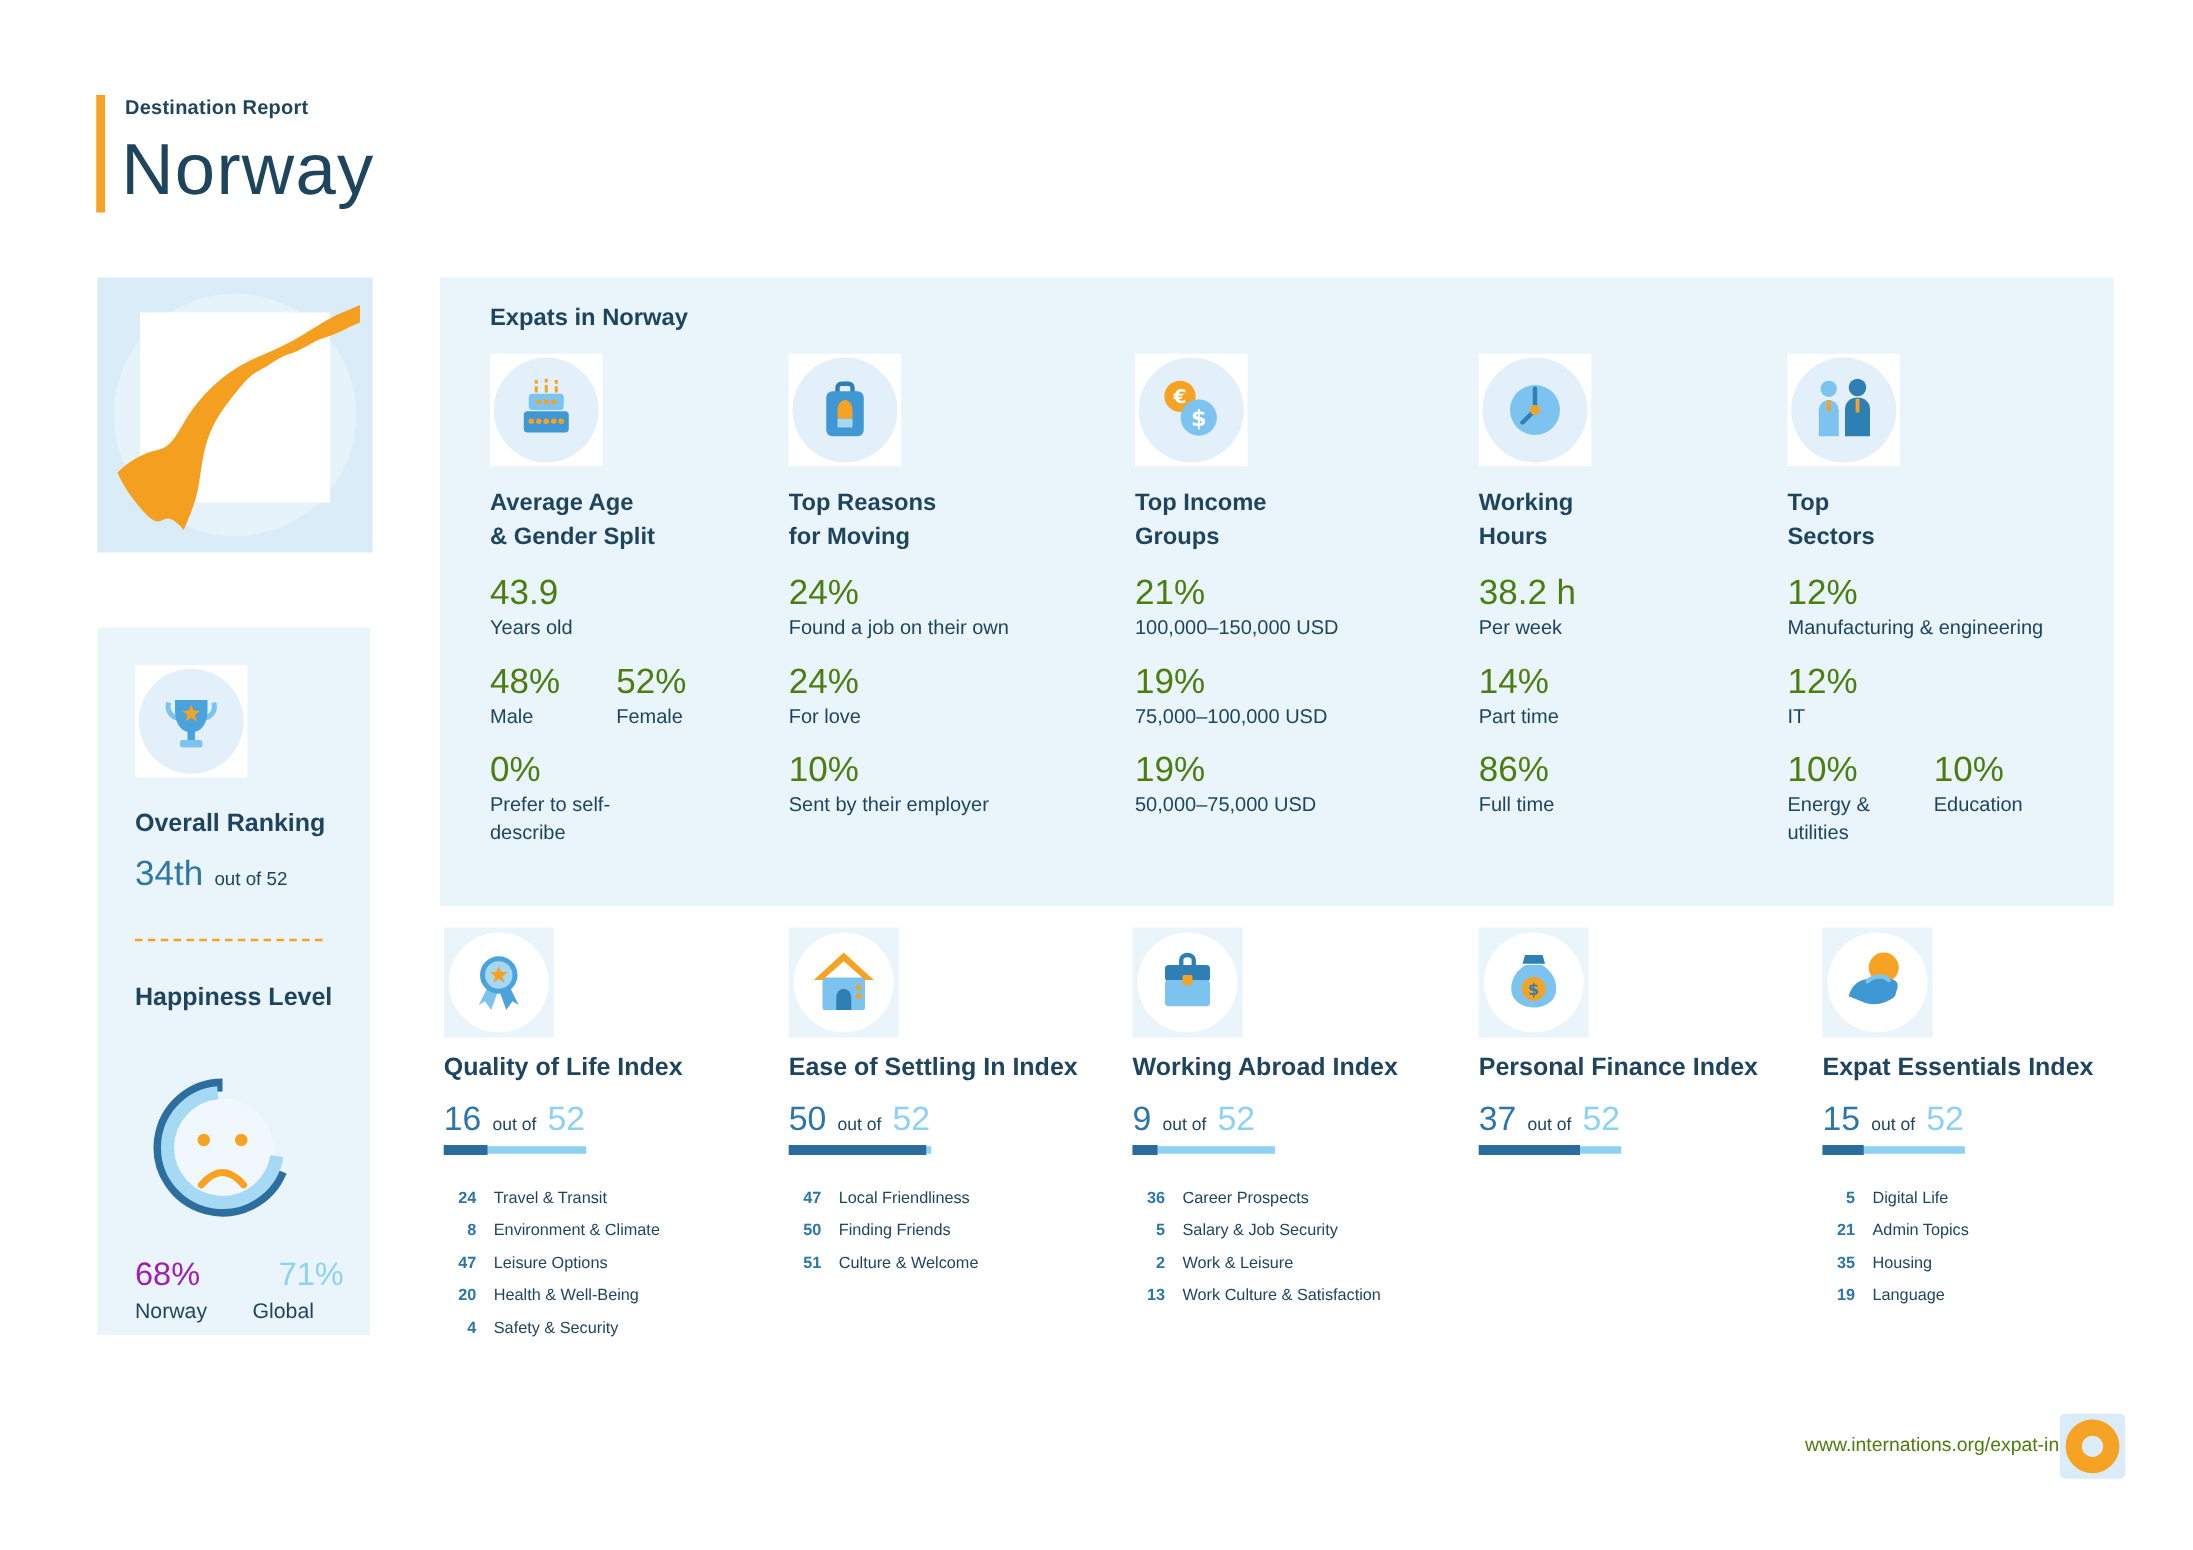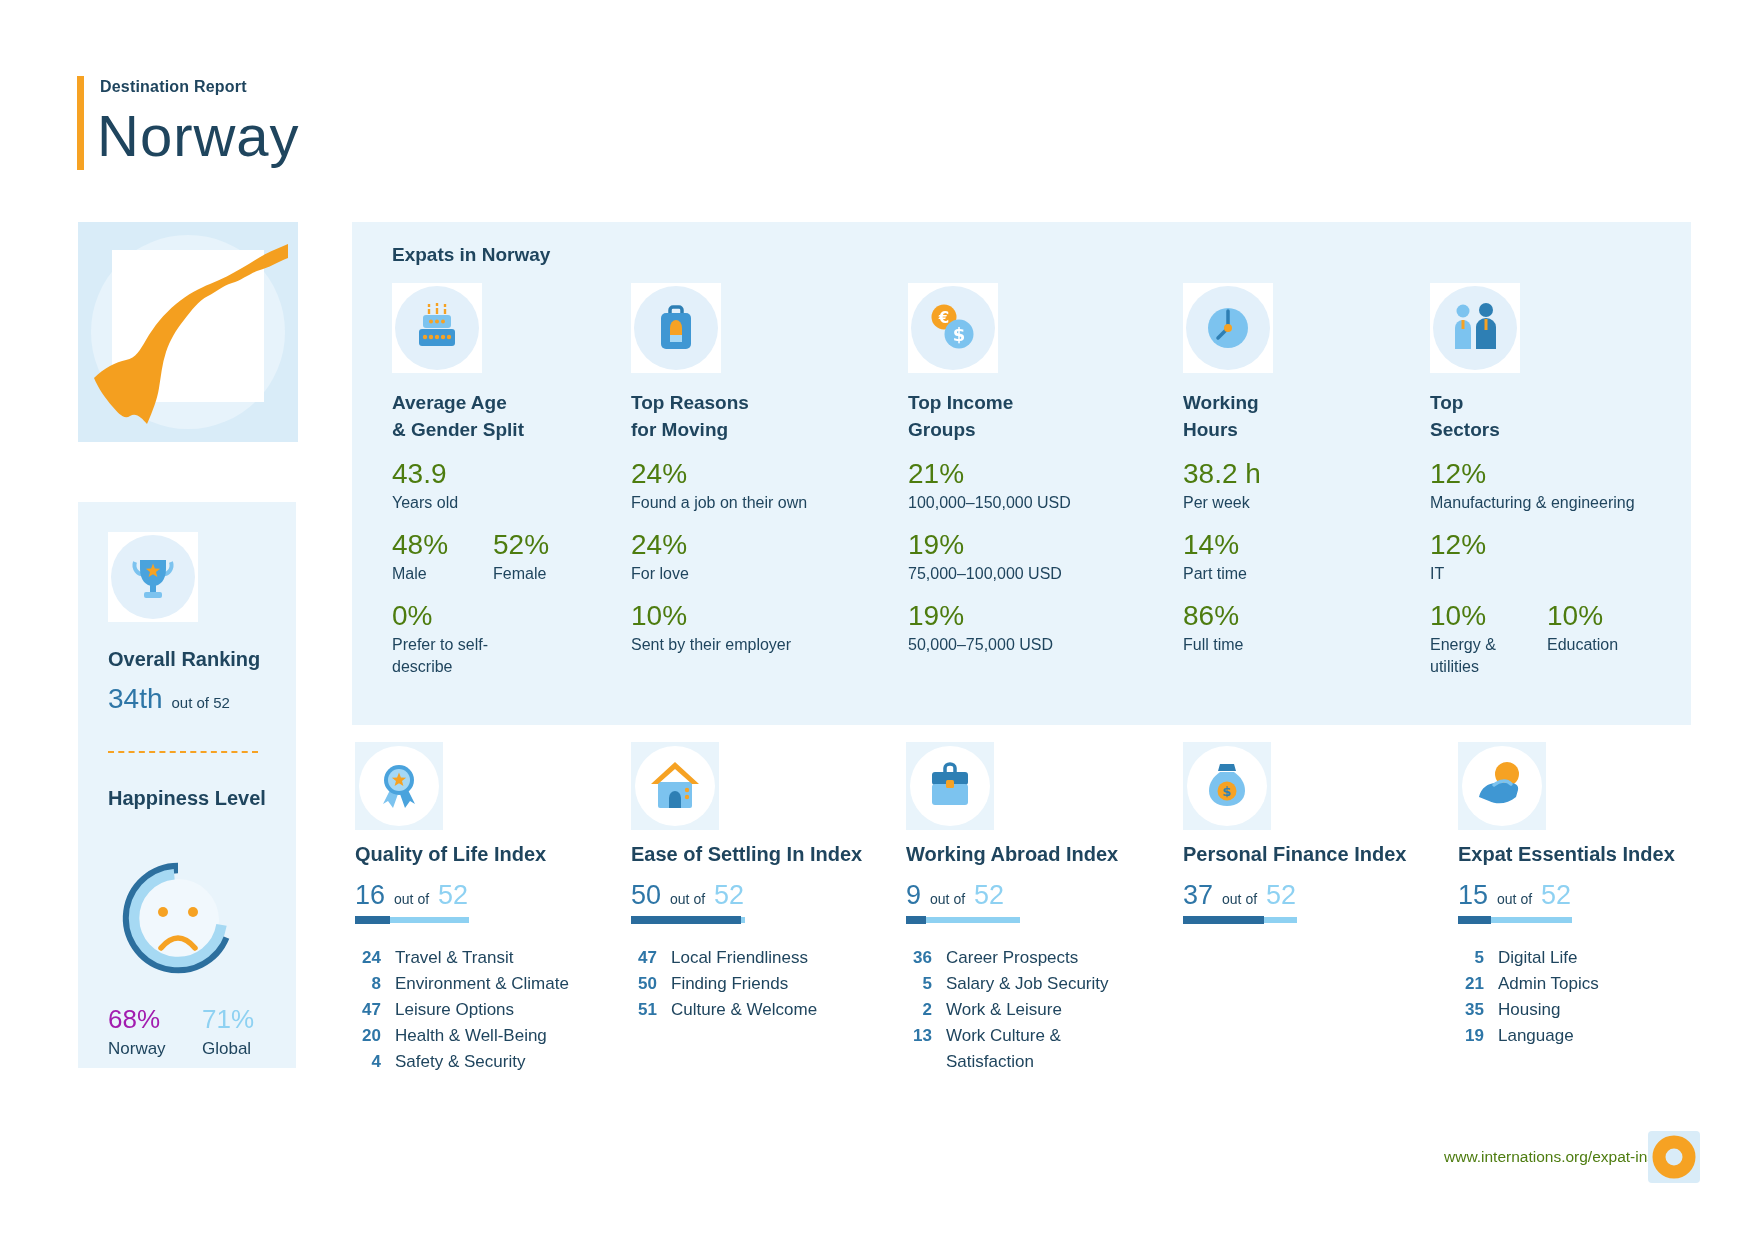--- a/index.html
+++ b/index.html
@@ -26,21 +26,21 @@
   .rank-row{margin-top:12px;display:flex;align-items:baseline;}
   .rank-big{font-size:28px;color:#2e76a7;font-weight:500;}
   .rank-suffix{font-size:15px;margin-left:9px;}
   .divider{margin-top:36px;width:150px;border-top:2px dashed #f6a223;}
   .hap-title{margin-top:34px;font-size:20px;font-weight:700;}
   .gauge{margin-top:48px;margin-left:10px;display:block;}
   .hap-stats{display:flex;margin-top:26px;}
   .hap-block{width:95px;}
   .hap-value{font-size:26px;font-weight:500;}
   .hap-value.norway{color:#a21caf;}
-  .hap-value.global{color:#8ed1f2;}
+  .hap-value.global{color:#8ed1f2;text-align:center;}
   .hap-label{font-size:17px;margin-top:4px;}
 
   
   .expats-panel{position:absolute;left:352px;top:222px;width:1326px;height:503px;background:#e9f4fb;padding-left:13px;}
   .expats-title{position:absolute;left:40px;top:22px;font-size:19px;font-weight:700;}
   .ex-col{position:absolute;top:61px;}
   .ex-heading{margin-top:16px;font-size:19px;font-weight:700;line-height:27px;}
   .ex-row{margin-top:16px;display:flex;}
   .ex-value{font-size:28px;line-height:30px;color:#4d7c0f;font-weight:400;}
   .ex-label{font-size:16px;line-height:22px;margin-top:3px;}
@@ -55,21 +55,21 @@
   .idx-tile .circ{position:absolute;left:4px;top:4px;width:80px;height:80px;border-radius:50%;background:#ffffff;}
   .idx-tile svg{position:absolute;left:16px;top:16px;}
   .idx-title{margin-top:13px;font-size:20px;font-weight:700;white-space:nowrap;}
   .idx-rank-row{margin-top:14px;display:flex;align-items:baseline;}
   .idx-rank{font-size:27px;color:#2e76a7;font-weight:500;}
   .idx-of{font-size:14px;margin:0 9px;}
   .idx-total{font-size:27px;color:#8ed1f2;font-weight:500;}
   .idx-bar{margin-top:6px;width:114px;height:6px;background:#8ed1f2;position:relative;}
   .idx-bar-fill{position:absolute;left:0;top:-1px;height:8px;background:#2a6c9d;}
   .idx-items{margin-top:22px;}
-  .idx-item{display:flex;font-size:17px;line-height:26px;}
+  .idx-item{display:flex;font-size:13px;line-height:26px;}
   .idx-item-rank{width:26px;text-align:right;margin-right:14px;color:#2e76a7;font-weight:700;flex:none;}
   .idx-item-label{max-width:190px;}
 
   
   .footer-url{position:absolute;left:1444px;top:1148px;font-size:15.5px;color:#4d7c0f;}
   .footer-logo{position:absolute;left:1648px;top:1131px;width:52px;height:52px;background:#d9ecf8;border-radius:4px;}
 </style>
 </head>
 <body>
 

